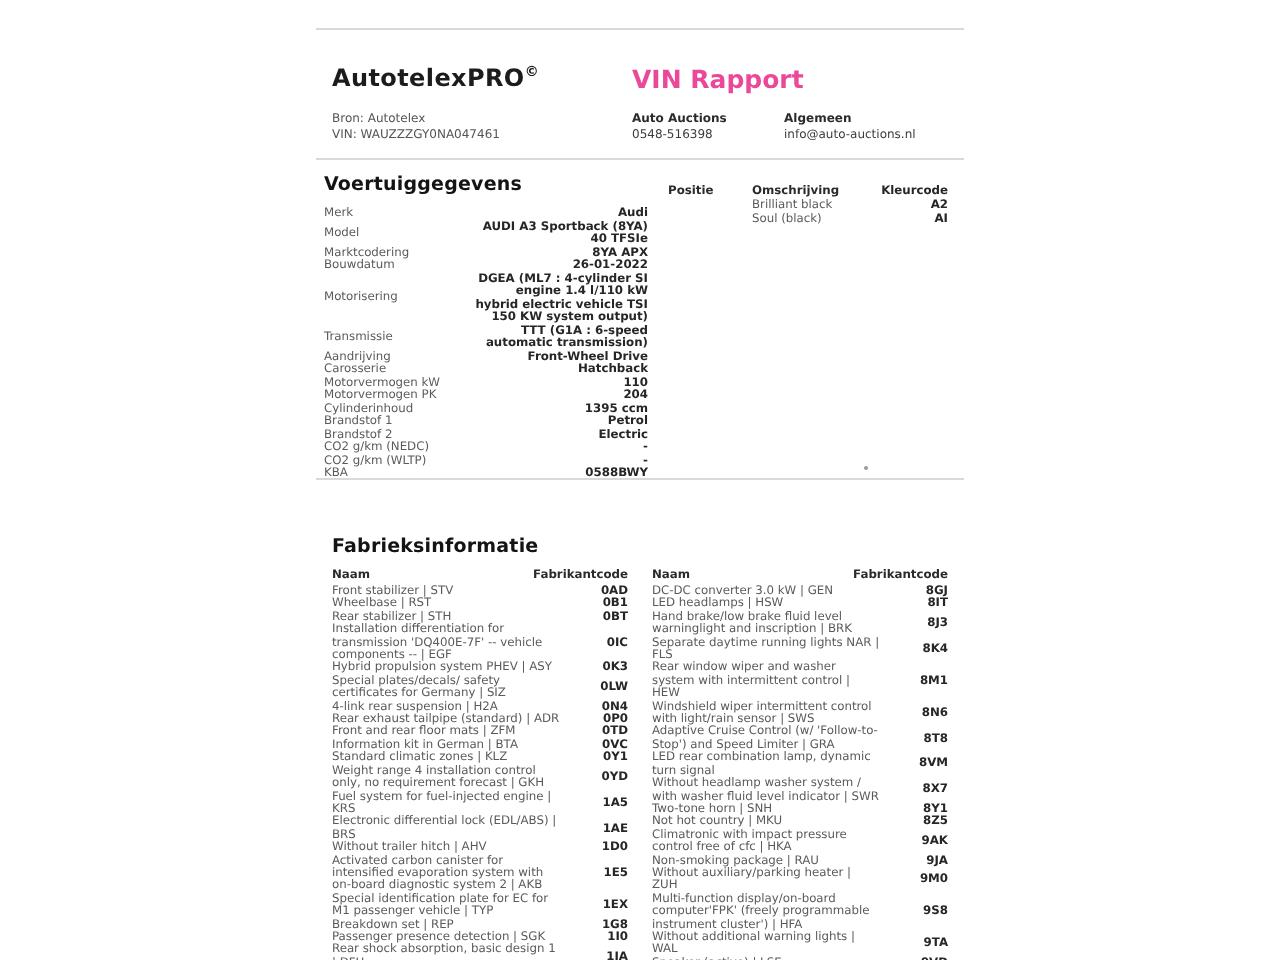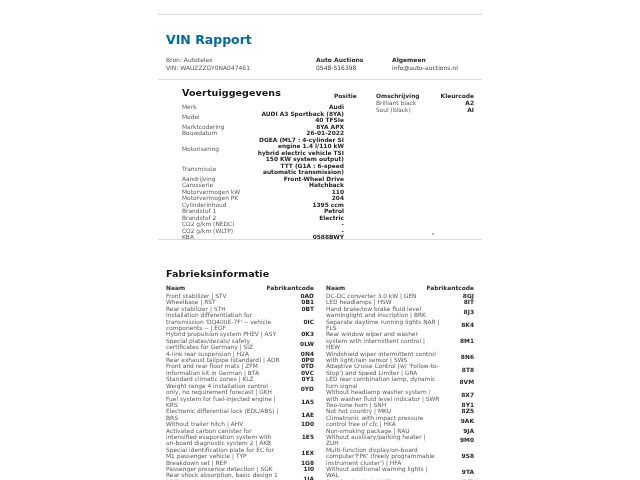--- a/index.html
+++ b/index.html
@@ -7,31 +7,31 @@
     font-family:"DejaVu Sans", sans-serif; color:#3c3c3c; }
   .page { position:absolute; left:158px; top:0; width:324px; height:480px; }
   .rule { border-top:1px solid #d9d9d9; }
   .top-rule { margin-top:14px; }
   .b { font-weight:bold; color:#2b2b2b; }
 
   
   .header { display:flex; margin-top:17px; padding:0 8px; }
   .brand { width:150px; font-size:12px; font-weight:bold; color:#1c1c1c; letter-spacing:0.2px; }
   .brand sup { font-size:7px; }
-  .report-title { font-size:12.5px; font-weight:bold; color:#0369a1; }
+  .report-title { font-size:12.5px; font-weight:bold; color:#ec4899; }
   .header-meta { display:flex; margin-top:9px; padding:0 8px; font-size:6px; line-height:7.5px; }
   .meta-col-1 { width:150px; color:#555; }
   .meta-col-2 { width:76px; }
   .meta-col-3 { flex:1; }
   .hr1 { margin-top:8px; }
 
   
   .two-col { position:relative; padding:0 8px; margin-top:7px; height:152px; }
   h2 { font-size:9.5px; font-weight:bold; color:#141414; letter-spacing:0.1px; }
-  .vehicle-col { position:absolute; left:24px; top:0; width:162px; }
+  .vehicle-col { position:absolute; left:4px; top:0; width:162px; }
   .vrows { margin-top:6px; }
   .vrow { display:flex; align-items:center; font-size:5.9px; line-height:6.5px; }
   .vrow .lbl { flex:1; color:#5a5a5a; }
   .vrow .val { font-weight:bold; color:#262626; text-align:right; white-space:pre-line; max-width:112px; }
   .colors-col { position:absolute; left:176px; top:0; right:8px; }
   .ctable { margin-top:6px; font-size:5.9px; line-height:6.8px; }
   .crow { display:flex; }
   .c-pos { width:42px; }
   .c-oms { flex:1; color:#5a5a5a; }
   .crow.chead .c-oms, .crow.chead .c-pos { color:#2b2b2b; font-weight:bold; }
@@ -49,20 +49,21 @@
   .f-name { flex:1; color:#5a5a5a; padding-right:4px; }
   .f-code { width:30px; text-align:right; font-weight:bold; color:#262626; }
 </style>
 </head>
 <body>
 
 <div class="page">
   <div class="rule top-rule"></div>
 
   <div class="header">
+    <div class="brand"><span>AutotelexPRO</span><sup>©</sup></div>
     <div class="report-title">VIN Rapport</div>
   </div>
 
   <div class="header-meta">
     <div class="meta-col-1">
       <div>Bron: Autotelex</div>
       <div>VIN: WAUZZZGY0NA047461</div>
     </div>
     <div class="meta-col-2">
       <div class="b">Auto Auctions</div>

